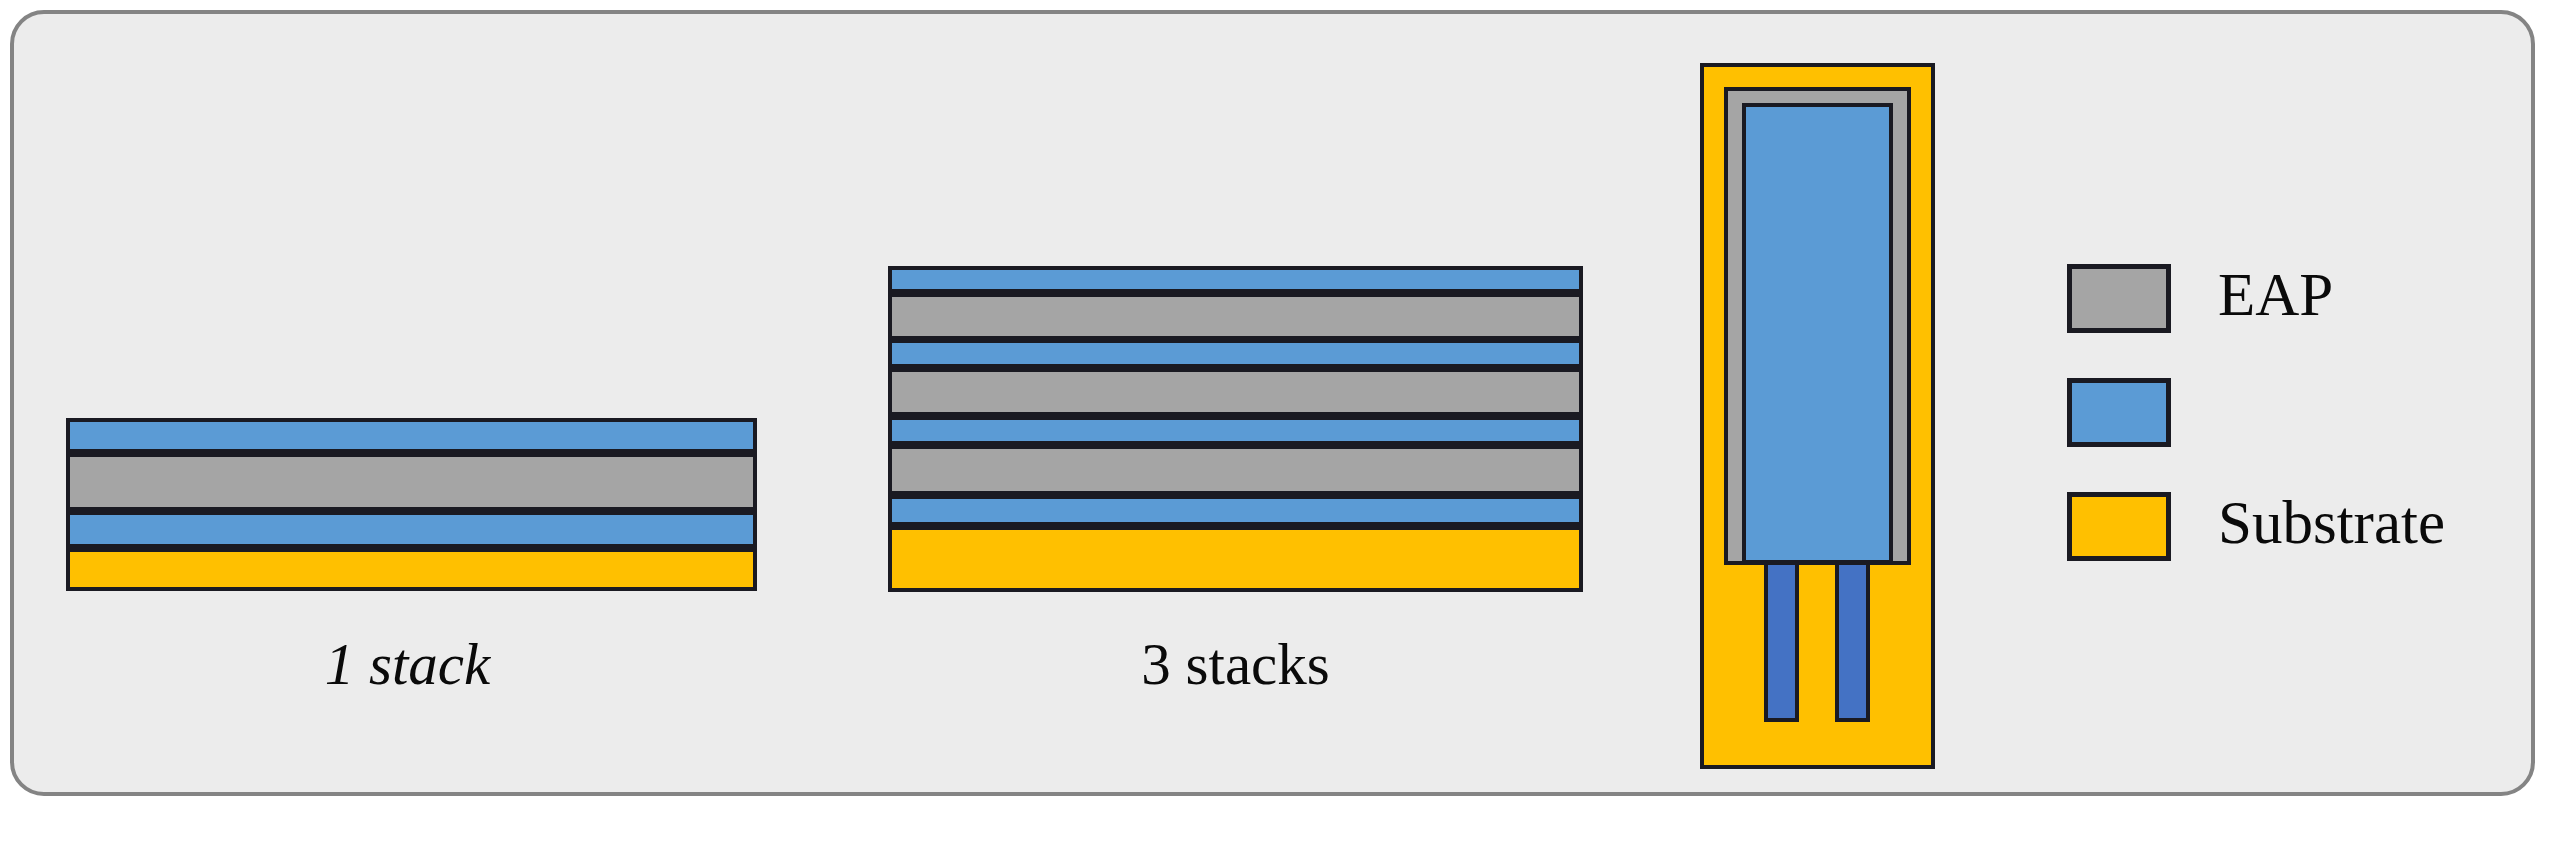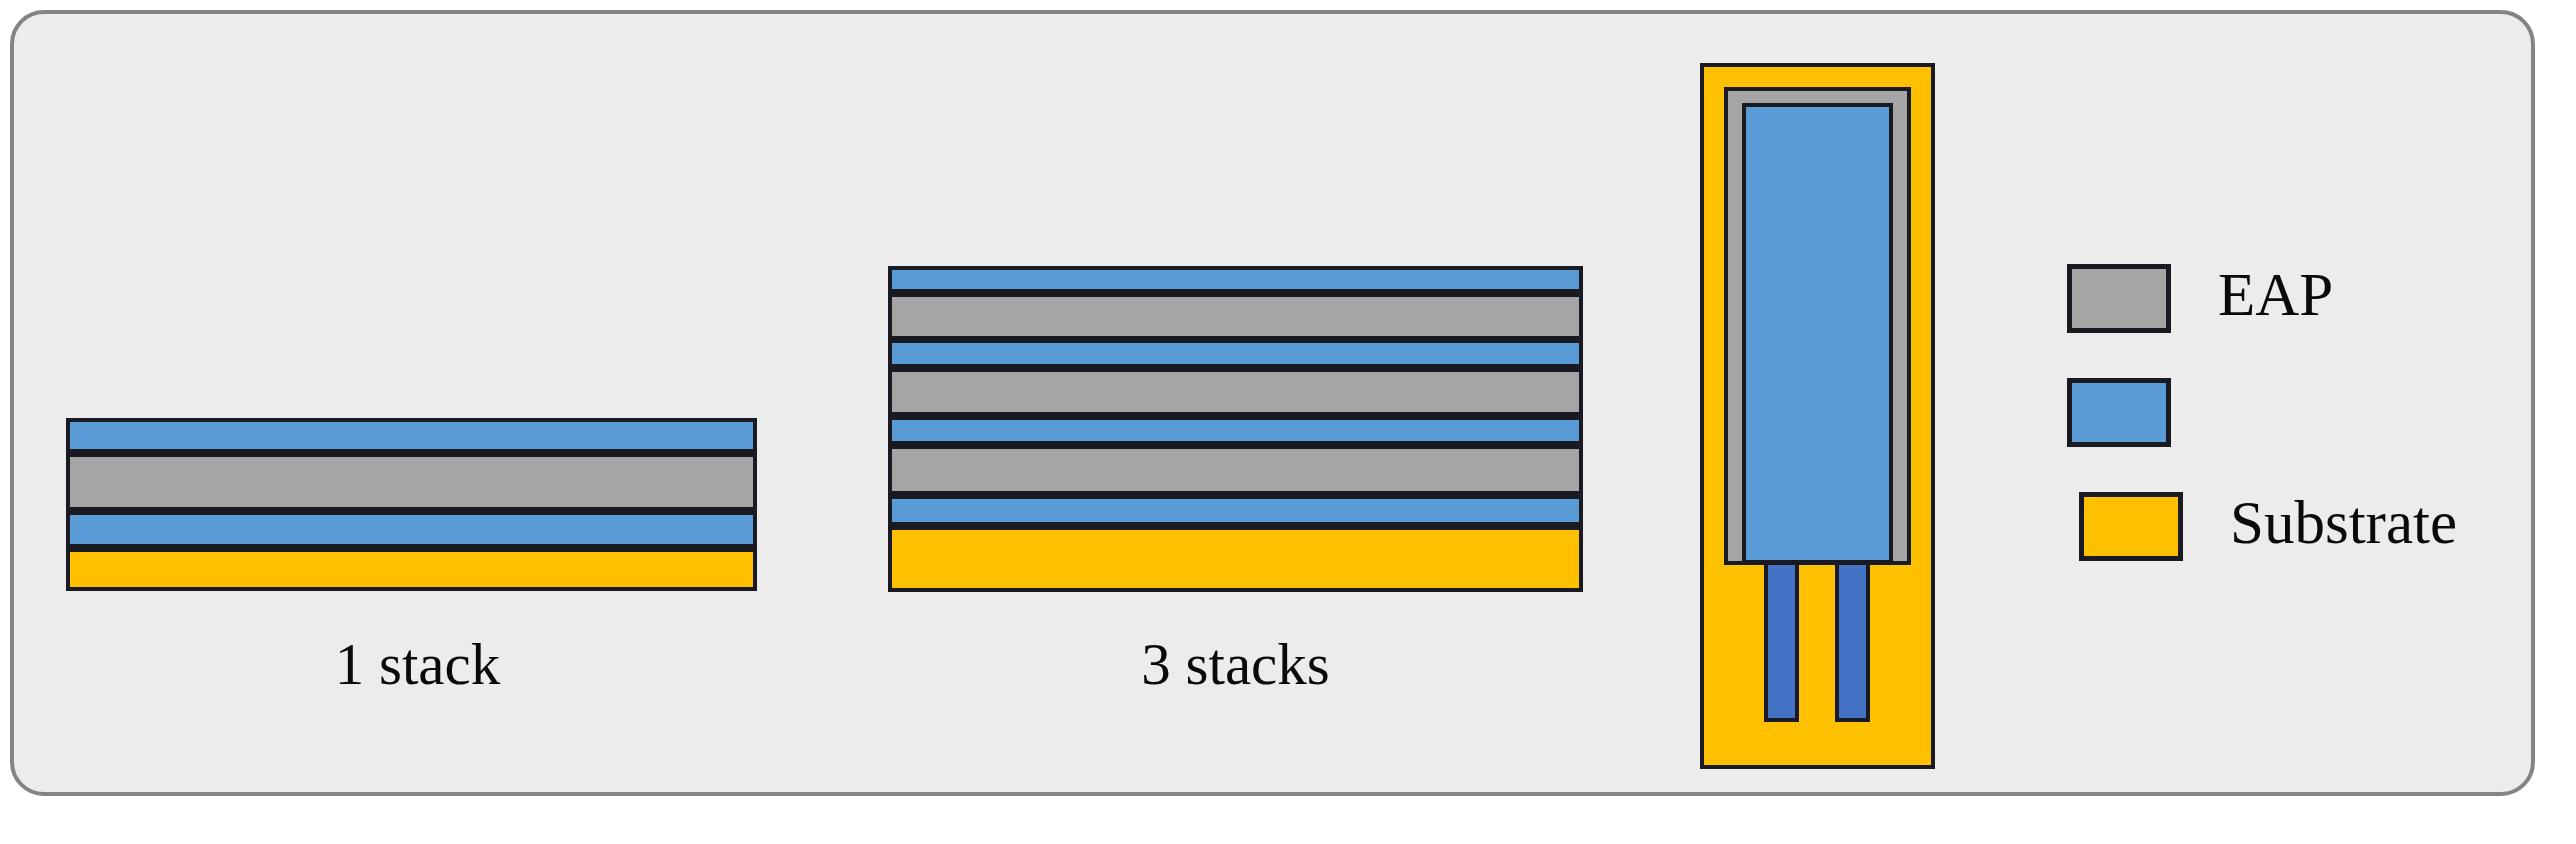--- a/index.html
+++ b/index.html
@@ -113,21 +113,21 @@
 <div id="figure-root">
 
   <div class="panel"></div>
 
   <div class="stack-group" style="left:66px; top:418px; width:691px; height:174px;">
     <div class="layer mat-electrode" style="left:0px; top:0px; width:691px; height:35px;"></div>
     <div class="layer mat-eap" style="left:0px; top:35px; width:691px; height:58px;"></div>
     <div class="layer mat-electrode" style="left:0px; top:93px; width:691px; height:37px;"></div>
     <div class="layer mat-substrate" style="left:0px; top:130px; width:691px; height:43px;"></div>
   </div>
-  <div class="stack-caption" style="left:72px; top:635px; width:691px;">1 stack</div>
+  <div class="stack-caption" style="left:62px; top:635px; width:691px;font-style:italic;">1 stack</div>
 
   <div class="stack-group" style="left:888px; top:266px; width:695px; height:326px;">
     <div class="layer mat-electrode" style="left:0px; top:0px; width:695px; height:26.5px;"></div>
     <div class="layer mat-eap" style="left:0px; top:26.5px; width:695px; height:47px;"></div>
     <div class="layer mat-electrode" style="left:0px; top:73px; width:695px; height:29px;"></div>
     <div class="layer mat-eap" style="left:0px; top:102px; width:695px; height:48px;"></div>
     <div class="layer mat-electrode" style="left:0px; top:150px; width:695px; height:29px;"></div>
     <div class="layer mat-eap" style="left:0px; top:179px; width:695px; height:50px;"></div>
     <div class="layer mat-electrode" style="left:0px; top:229px; width:695px; height:31px;"></div>
     <div class="layer mat-substrate" style="left:0px; top:260px; width:695px; height:66px;"></div>
@@ -151,21 +151,21 @@
 
     <div class="legend-row" style="left:0px; top:0px;">
       <span class="legend-swatch mat-eap"></span>
       <span class="legend-label">EAP</span>
     </div>
 
     <div class="legend-row" style="left:0px; top:114px;">
       <span class="legend-swatch mat-electrode"></span>
     </div>
 
-    <div class="legend-row" style="left:12px; top:228px;">
+    <div class="legend-row" style="left:0px; top:228px;">
       <span class="legend-swatch mat-substrate"></span>
       <span class="legend-label">Substrate</span>
     </div>
 
   </div>
 
 </div>
 
 
 </body></html>

